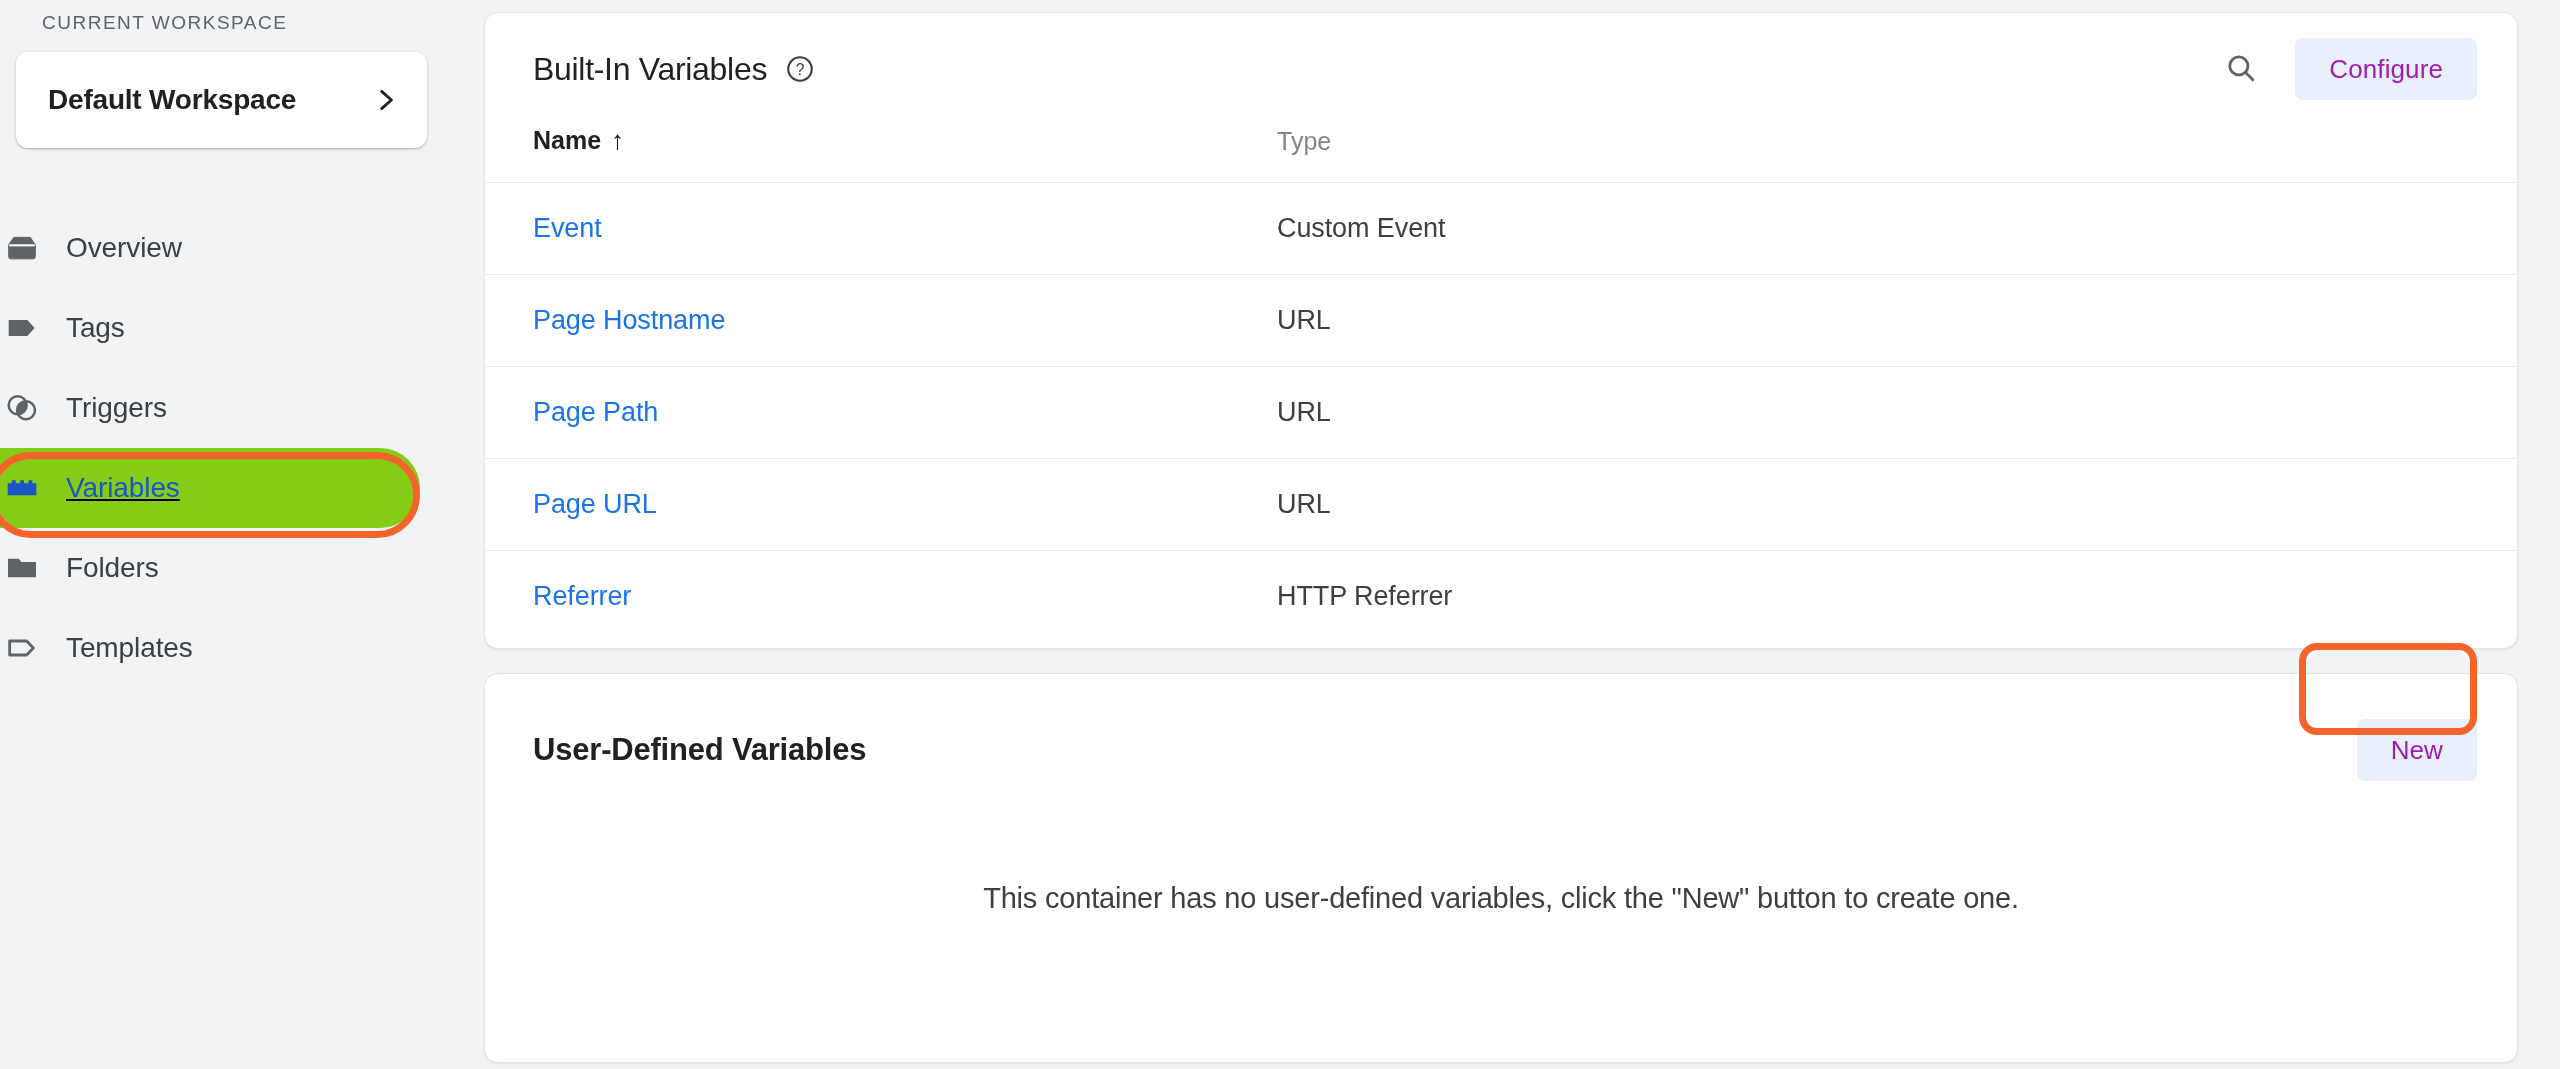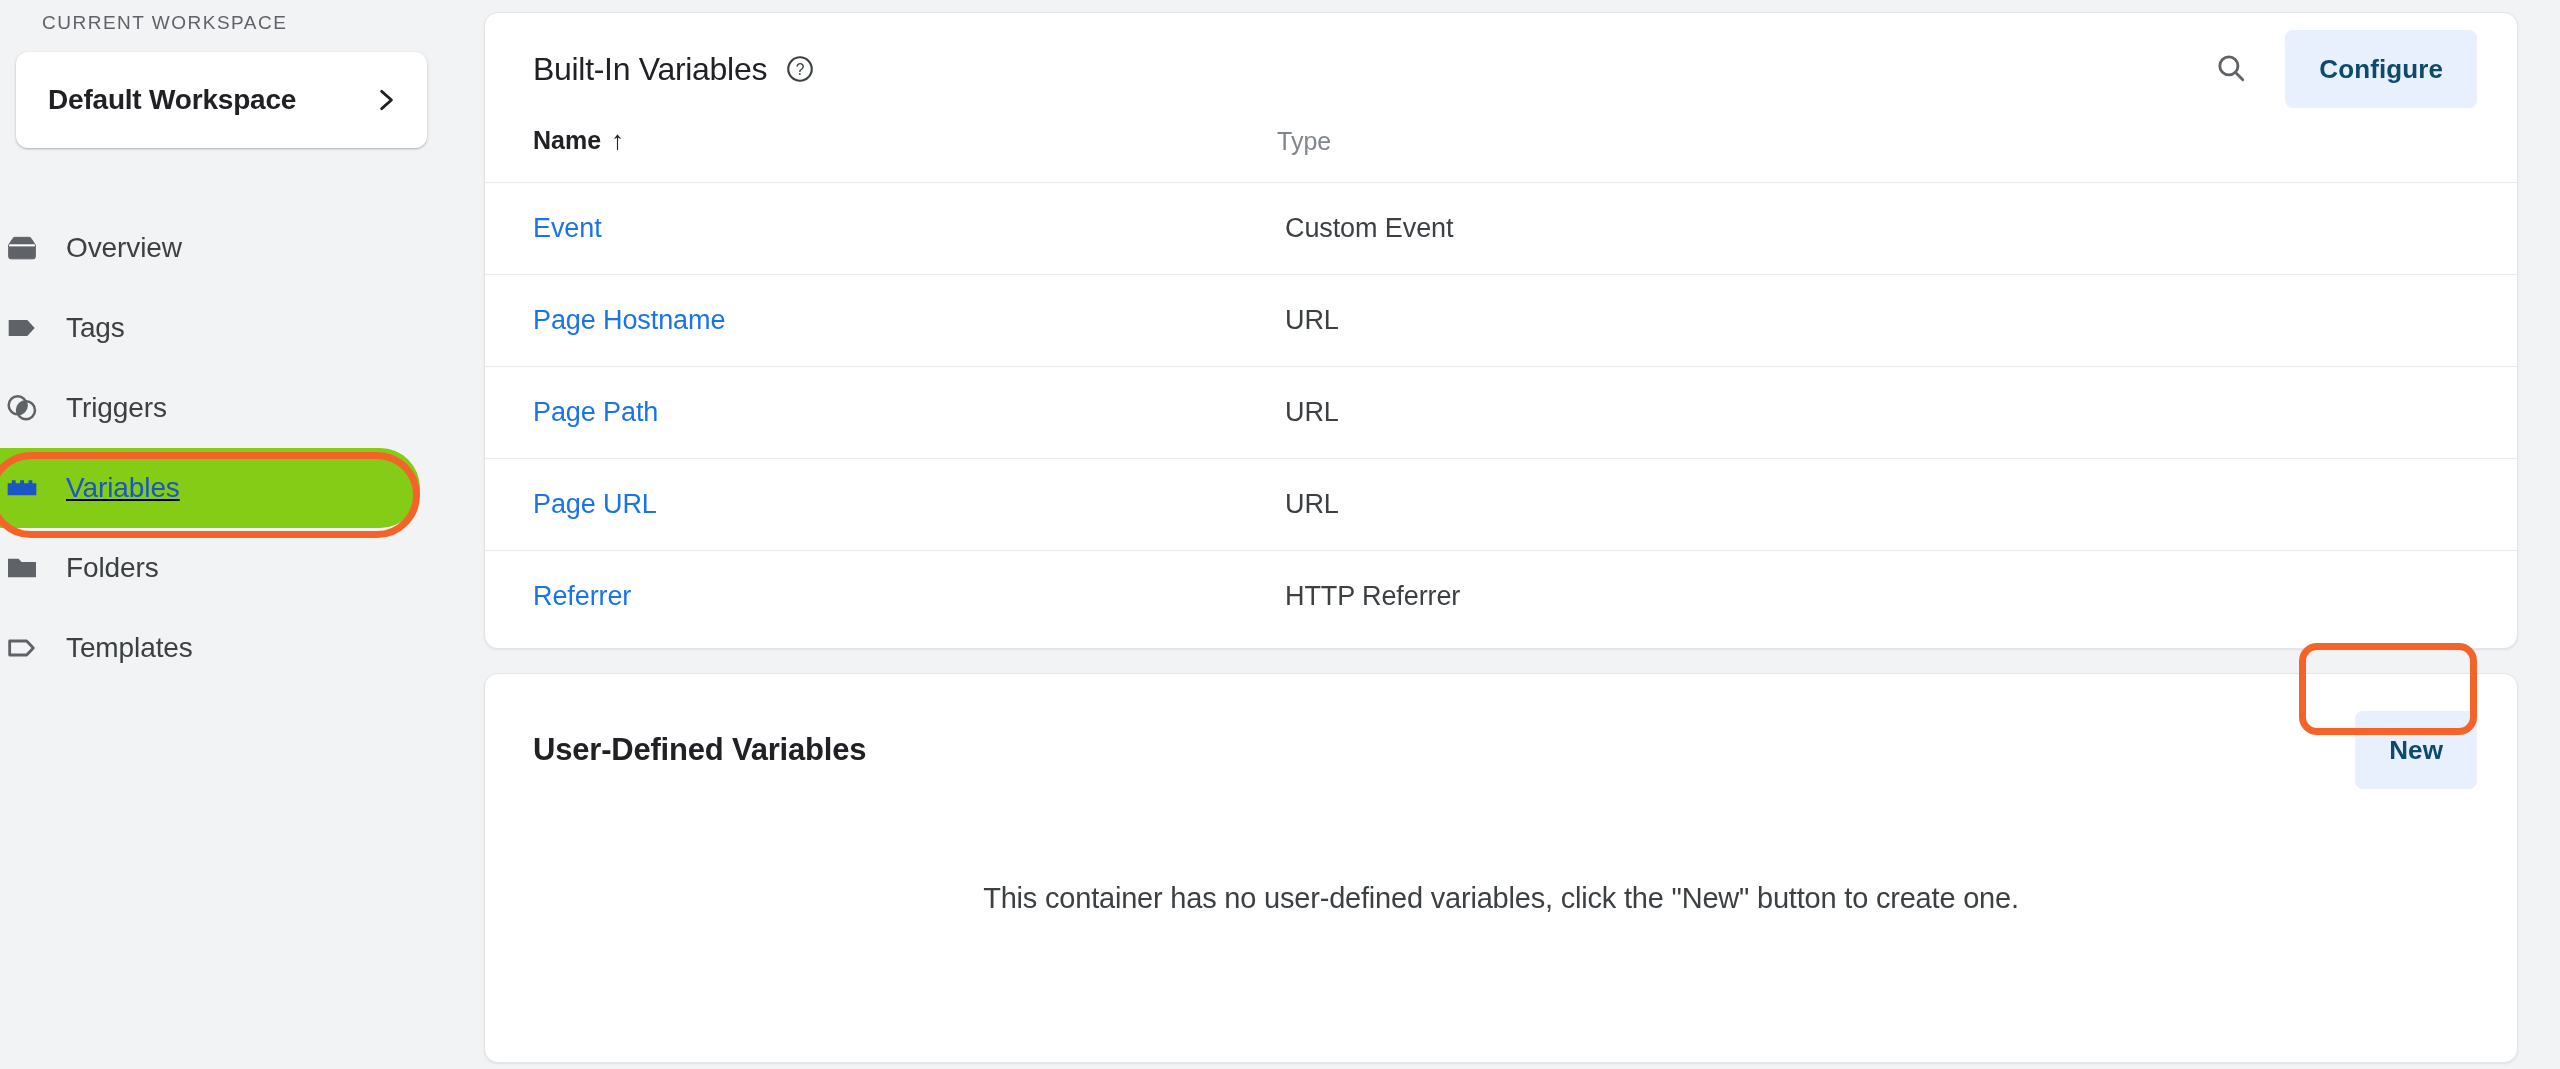--- a/index.html
+++ b/index.html
@@ -168,28 +168,28 @@
     display: flex;
     align-items: center;
     justify-content: center;
     cursor: pointer;
     border: none;
     background: transparent;
   }
 
   .tonal-btn {
     background: #e8f0fe;
-    color: #0c4a6e;
+    color: #a21caf;
     border: none;
     border-radius: 8px;
     font-size: 26px;
     font-family: inherit;
-    font-weight: 700;
+    font-weight: 400;
     padding: 0 34px;
-    height: 78px;
+    height: 62px;
     cursor: pointer;
     letter-spacing: 0.1px;
   }
 
   
   .tbl { width: 100%; border-collapse: collapse; }
 
   .tbl th {
     text-align: left;
     font-weight: 400;
@@ -209,21 +209,21 @@
   .sort-arrow {
     display: inline-block;
     margin-left: 10px;
     font-size: 26px;
     color: #202124;
     font-weight: 400;
   }
 
   .tbl td {
     font-size: 27px;
-    padding: 30px 8px;
+    padding: 30px 0;
     border-top: 1px solid #e8eaed;
     color: #3c4043;
     letter-spacing: -0.1px;
   }
   .tbl td.col-name { padding-left: 48px; }
   .tbl td.col-name a {
     color: #1a73e8;
     text-decoration: none;
     cursor: pointer;
   }

